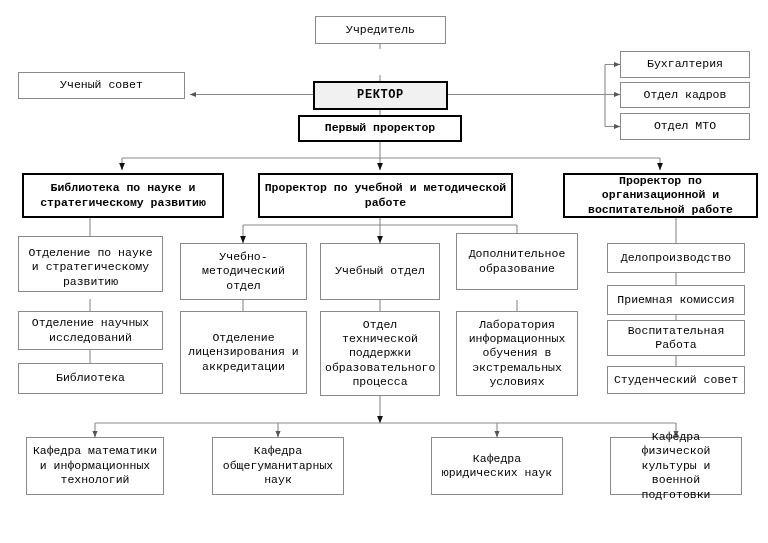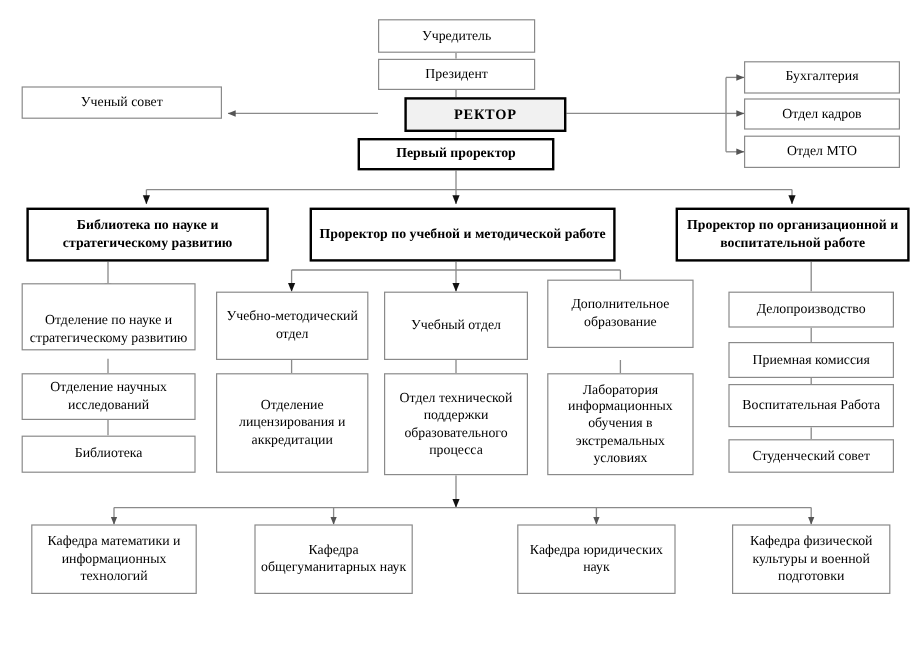--- a/index.html
+++ b/index.html
@@ -2,21 +2,21 @@
 <html><head>
 <meta charset="utf-8">
 <style>
   html,body{margin:0;padding:0;background:#ffffff;}
   body{
     font-family:"Liberation Serif", serif;
     width:768px;height:543px;
     position:relative;overflow:hidden;
     color:#000000;
   }
-  #canvas{position:absolute;left:0;top:0;width:688px;height:543px;}
+  #canvas{position:absolute;left:0;top:0;width:688px;height:543px;font-family:Liberation Mono, monospace;}
   .box{
     position:absolute;
     box-sizing:border-box;
     display:flex;align-items:center;justify-content:center;
     text-align:center;
     background:#ffffff;
     border:1px solid #8a8a8a;
     font-size:11.5px;
     line-height:1.25;
     padding:2px 4px;
@@ -99,25 +99,22 @@
       <path d="M278,423 L278,437" marker-end="url(#ah)"></path>
       <path d="M497,423 L497,437" marker-end="url(#ah)"></path>
       <path d="M676,423 L676,437" marker-end="url(#ah)"></path>
     </g>
   </svg>
 
   <div class="box" style="left:315px;top:16px;width:131px;height:28px;">
     <span class="txt">Учредитель</span>
   </div>
 
-  <div class="box" style="left:315px;top:49px;width:131px;height:26px;">
-    <span class="txt">Президент</span>
-  </div>
-
-  <div class="box rector" style="left:313px;top:81px;width:135px;height:29px;margin-left:24px;">
+
+  <div class="box rector" style="left:313px;top:81px;width:135px;height:29px;">
     <span class="txt">РЕКТОР</span>
   </div>
 
   <div class="box" style="left:18px;top:72px;width:167px;height:27px;">
     <span class="txt">Ученый совет</span>
   </div>
 
   <div class="box bold" style="left:298px;top:115px;width:164px;height:27px;">
     <span class="txt">Первый проректор</span>
   </div>

